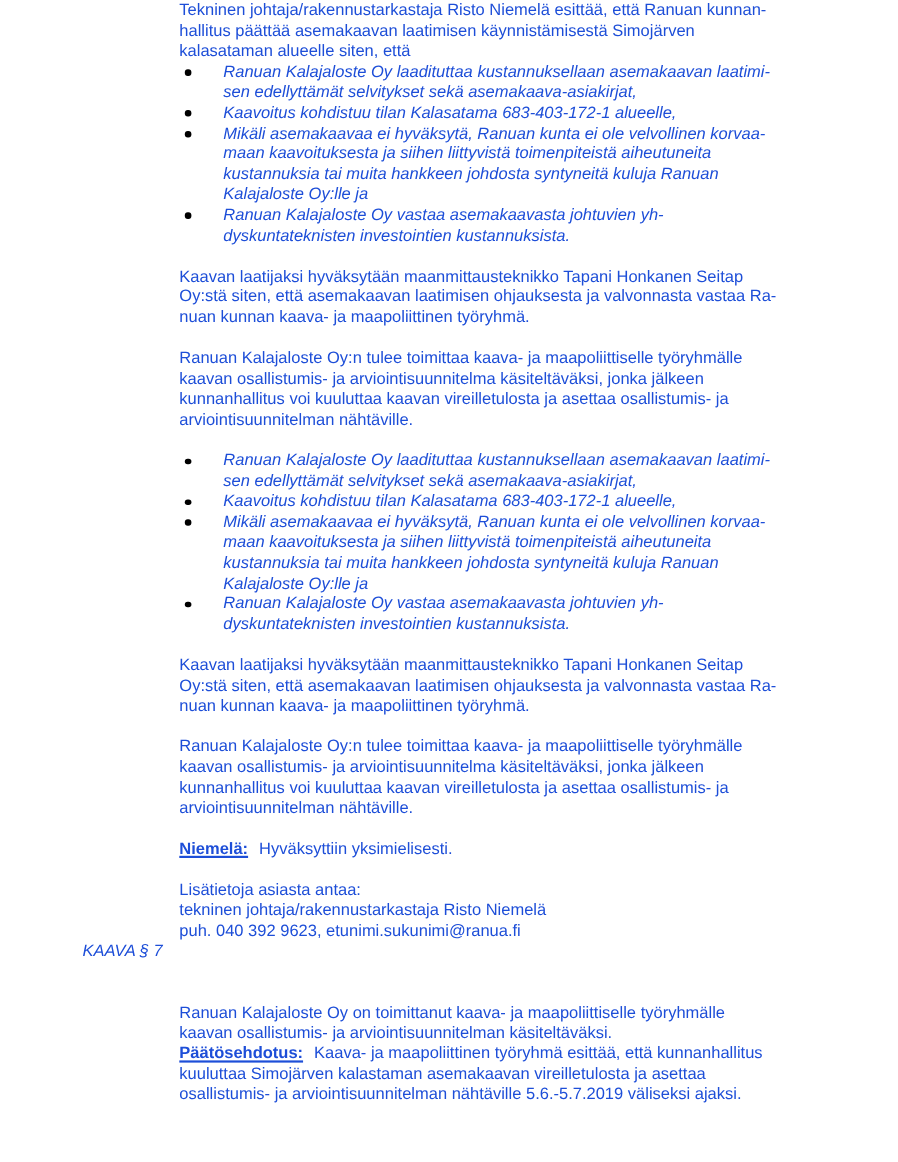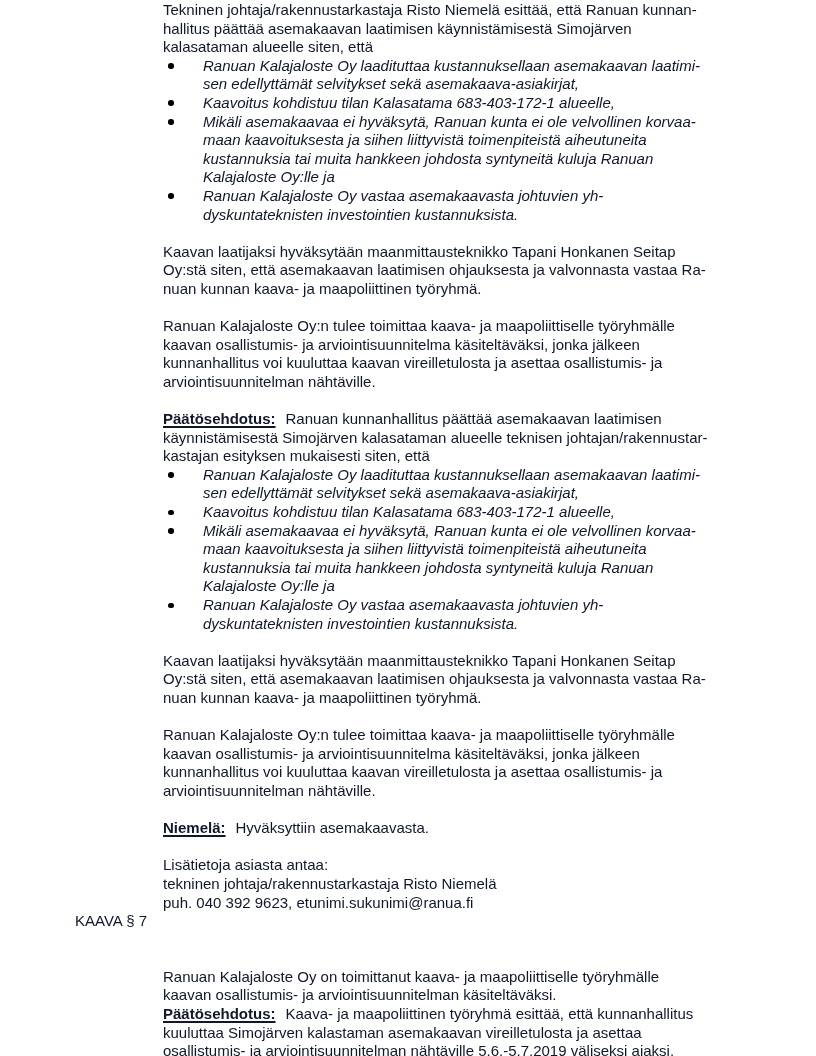--- a/index.html
+++ b/index.html
@@ -8,21 +8,21 @@
     background: #ffffff;
     width: 816px;
     height: 1056px;
     overflow: hidden;
   }
   .page {
     box-sizing: border-box;
     width: 720px;
     height: 1056px;
     padding: 1px 0 0 163px;
-    color: #0f172a;
+    color: #1d4ed8;
     font-family: "Liberation Sans", "DejaVu Sans", sans-serif;
     font-size: 15px;
     line-height: 18.6px;
   }
   .col {
     width: 590px;
   }
   .para {
     margin: 0 0 18.6px 0;
     white-space: pre-line;
@@ -53,20 +53,21 @@
   .label {
     font-weight: 700;
     text-decoration: underline;
     text-decoration-thickness: 1.5px;
     text-underline-offset: 2px;
     margin-right: 10px;
   }
   .kaava-heading {
     margin: 0 0 37.2px -88px;
     white-space: pre-line;
+    font-style: italic;
   }
 </style>
 </head>
 <body>
 
 <div class="page">
   <div class="col">
 
     <p class="para mb0">Tekninen johtaja/rakennustarkastaja Risto Niemelä esittää, että Ranuan kunnan-
 hallitus päättää asemakaavan laatimisen käynnistämisestä Simojärven
@@ -86,23 +87,20 @@
 
     <p class="para">Kaavan laatijaksi hyväksytään maanmittausteknikko Tapani Honkanen Seitap
 Oy:stä siten, että asemakaavan laatimisen ohjauksesta ja valvonnasta vastaa Ra-
 nuan kunnan kaava- ja maapoliittinen työryhmä.</p>
 
     <p class="para">Ranuan Kalajaloste Oy:n tulee toimittaa kaava- ja maapoliittiselle työryhmälle
 kaavan osallistumis- ja arviointisuunnitelma käsiteltäväksi, jonka jälkeen
 kunnanhallitus voi kuuluttaa kaavan vireilletulosta ja asettaa osallistumis- ja
 arviointisuunnitelman nähtäville.</p>
 
-    <p class="para mb0"><span class="label">Päätösehdotus:</span><span>Ranuan kunnanhallitus päättää asemakaavan laatimisen
-käynnistämisestä Simojärven kalasataman alueelle teknisen johtajan/rakennustar-
-kastajan esityksen mukaisesti siten, että</span></p>
 
     <ul class="bullets">
       <li>Ranuan Kalajaloste Oy laadituttaa kustannuksellaan asemakaavan laatimi-
 sen edellyttämät selvitykset sekä asemakaava-asiakirjat,</li>
       <li>Kaavoitus kohdistuu tilan Kalasatama 683-403-172-1 alueelle,</li>
       <li>Mikäli asemakaavaa ei hyväksytä, Ranuan kunta ei ole velvollinen korvaa-
 maan kaavoituksesta ja siihen liittyvistä toimenpiteistä aiheutuneita
 kustannuksia tai muita hankkeen johdosta syntyneitä kuluja Ranuan
 Kalajaloste Oy:lle ja</li>
       <li>Ranuan Kalajaloste Oy vastaa asemakaavasta johtuvien yh-
@@ -111,21 +109,21 @@
 
     <p class="para">Kaavan laatijaksi hyväksytään maanmittausteknikko Tapani Honkanen Seitap
 Oy:stä siten, että asemakaavan laatimisen ohjauksesta ja valvonnasta vastaa Ra-
 nuan kunnan kaava- ja maapoliittinen työryhmä.</p>
 
     <p class="para">Ranuan Kalajaloste Oy:n tulee toimittaa kaava- ja maapoliittiselle työryhmälle
 kaavan osallistumis- ja arviointisuunnitelma käsiteltäväksi, jonka jälkeen
 kunnanhallitus voi kuuluttaa kaavan vireilletulosta ja asettaa osallistumis- ja
 arviointisuunnitelman nähtäville.</p>
 
-    <p class="para"><span class="label">Niemelä:</span><span>Hyväksyttiin asemakaavasta.</span></p>
+    <p class="para"><span class="label">Niemelä:</span><span>Hyväksyttiin yksimielisesti.</span></p>
 
     <p class="para mb0">Lisätietoja asiasta antaa:
 tekninen johtaja/rakennustarkastaja Risto Niemelä
 puh. 040 392 9623, etunimi.sukunimi@ranua.fi</p>
 
     <div class="kaava-heading">KAAVA § 7</div>
 
     <p class="para mb0">Ranuan Kalajaloste Oy on toimittanut kaava- ja maapoliittiselle työryhmälle
 kaavan osallistumis- ja arviointisuunnitelman käsiteltäväksi.</p>
 

